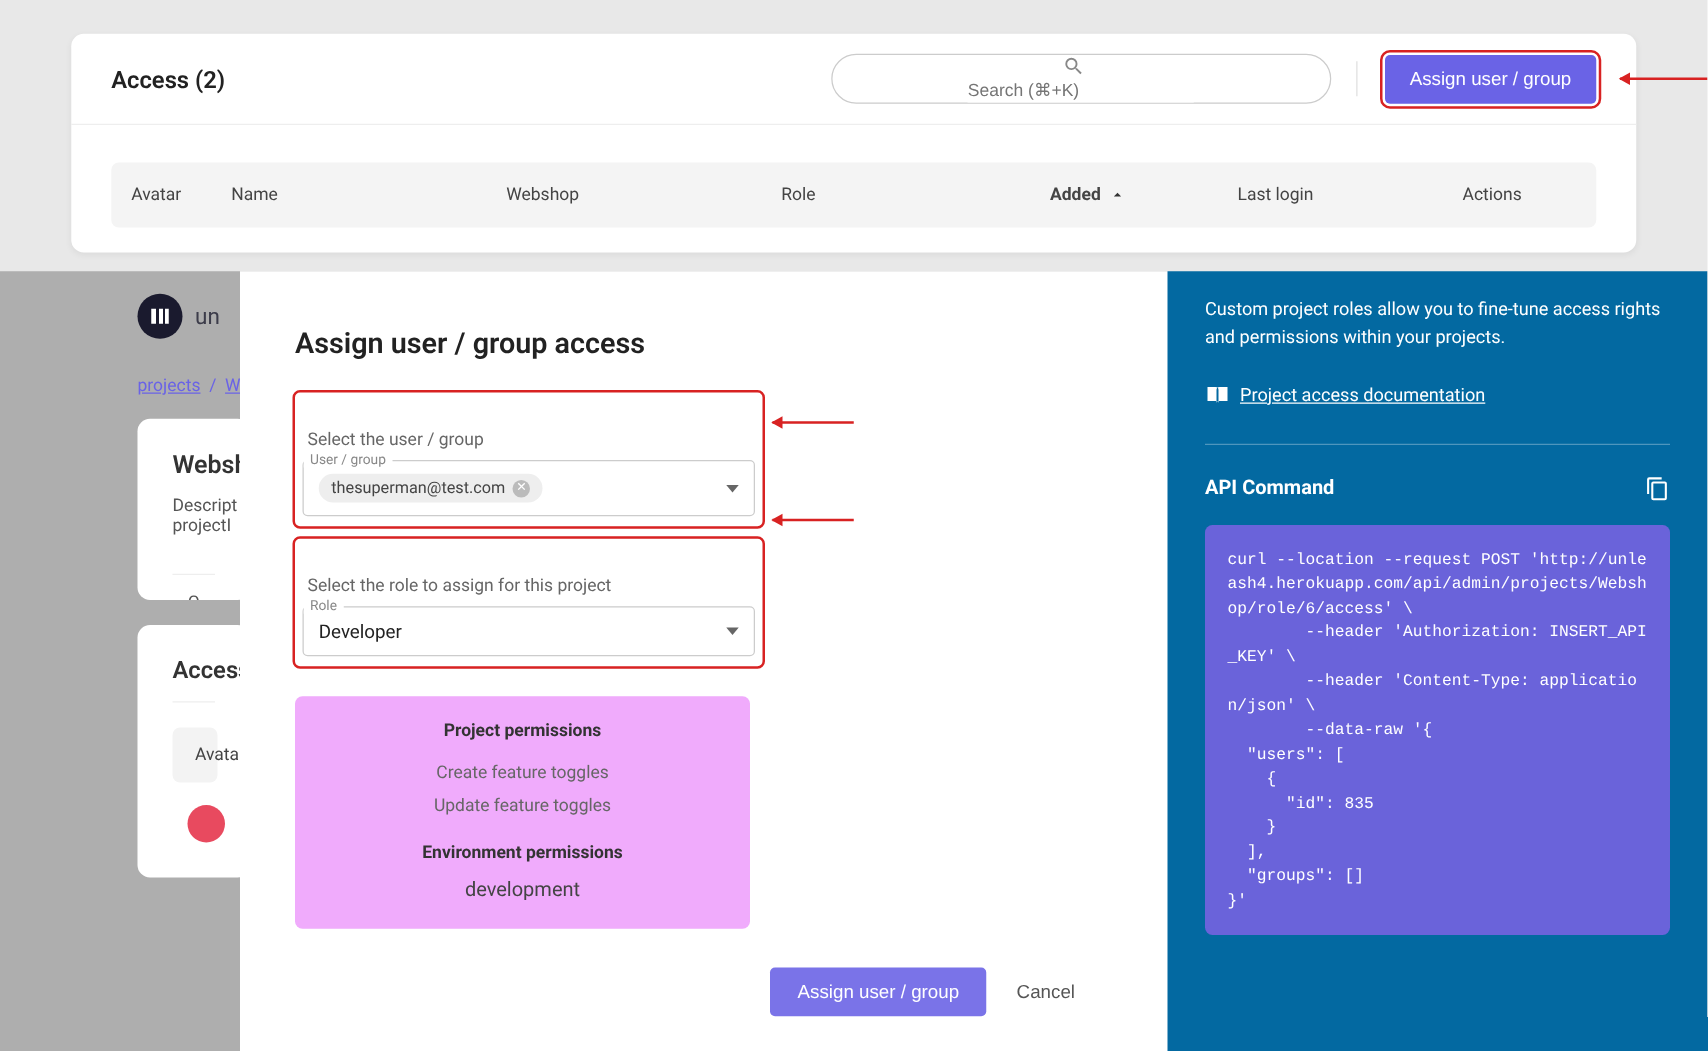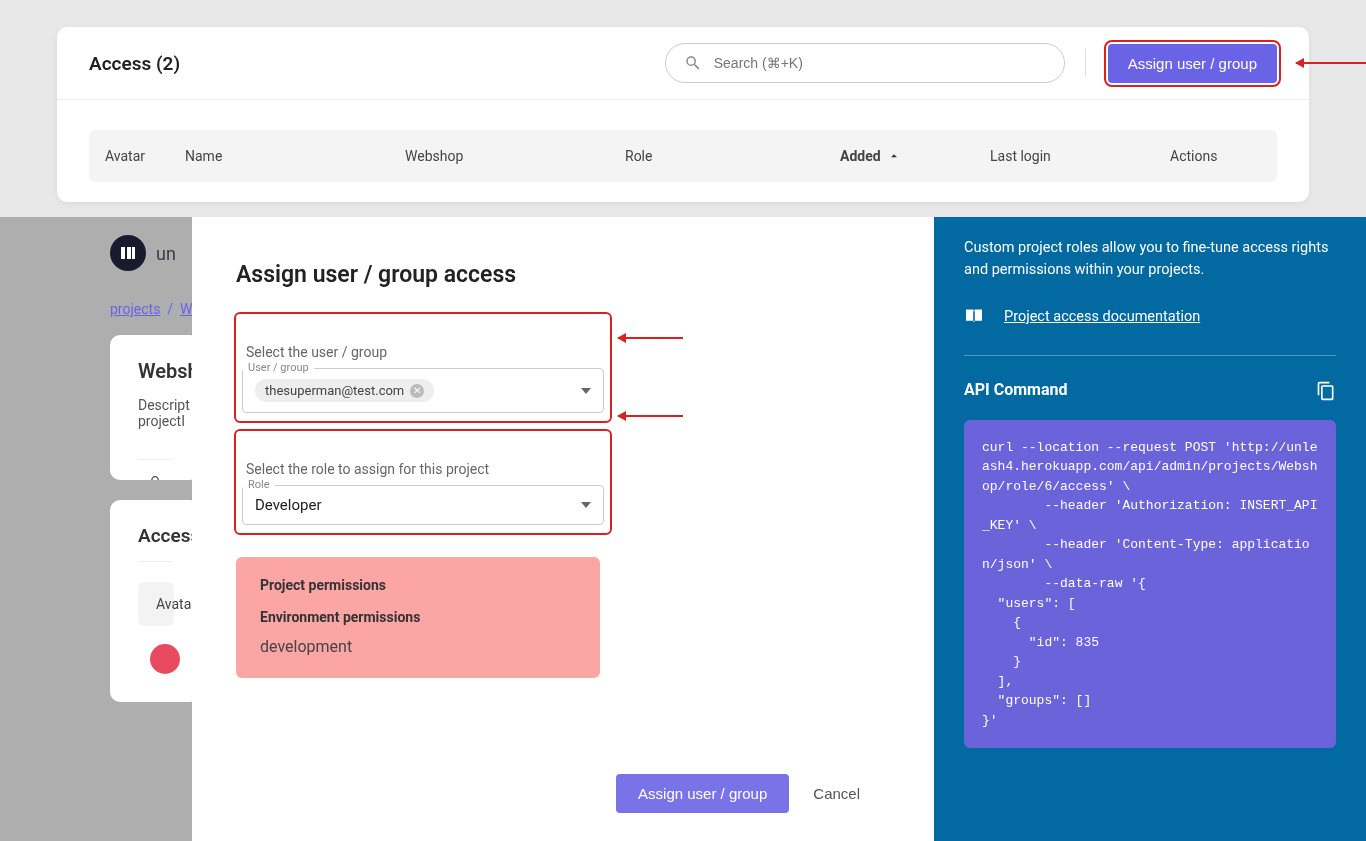--- a/index.html
+++ b/index.html
@@ -39,20 +39,21 @@
 }
 .search-box {
   width: 400px;
   height: 40px;
   border: 1px solid #ccc;
   border-radius: 20px;
   display: flex;
   align-items: center;
   padding: 0 18px;
   margin-right: 20px;
+  flex-direction: column;
 }
 .search-icon-svg { width: 18px; height: 18px; fill: #888; margin-right: 12px; }
 .search-input {
   border: none;
   outline: none;
   font-size: 14px;
   color: #777;
   flex: 1;
 }
 .divider-v { width: 1px; height: 28px; background: #e0e0e0; margin-right: 22px; }
@@ -130,39 +131,39 @@
 .float-label { position: absolute; top: -8px; left: 0; background: #fff; padding: 0 5px; font-size: 11px; color: #888; }
 .chip {
   background: #eee; border-radius: 12px; padding: 4px 10px; font-size: 13px; color: #444;
   display: inline-flex; align-items: center; gap: 6px;
 }
 .chip-x { width: 14px; height: 14px; border-radius: 50%; background: #bbb; display: inline-flex; align-items: center; justify-content: center; color: #fff; font-size: 10px; line-height: 1; }
 .dropdown-caret { margin-left: auto; width: 0; height: 0; border-left: 5px solid transparent; border-right: 5px solid transparent; border-top: 6px solid #666; }
 .role-value { font-size: 15px; color: #222; }
 .highlight-block { outline: 2px solid #d82222; border-radius: 4px; padding: 6px 6px 8px 6px; margin-bottom: 10px; width: 374px; }
 
-.perm-card { background: #fca5a5; border-radius: 6px; padding: 20px 24px; width: 364px; margin-top: 14px; }
+.perm-card { background: #f0abfc; border-radius: 6px; padding: 20px 24px; width: 364px; margin-top: 14px; text-align: center; }
 .perm-title { font-weight: 700; font-size: 14px; margin-bottom: 12px; }
 .perm-list { font-size: 14px; color: #666; line-height: 1.9; }
 .perm-env { color: #444; margin-top: 6px; margin-bottom: 2px; }
 
 .modal-actions { margin-top: auto; display: flex; justify-content: flex-end; gap: 24px; align-items: center; padding-right: 30px; padding-top: 28px; }
 .btn-primary { background: #7a73e8; color: #fff; border: none; border-radius: 4px; padding: 11px 22px; font-size: 15px; cursor: pointer; }
 .btn-link { background: none; border: none; color: #555; font-size: 15px; font-weight: 500; cursor: pointer; }
 
 
 .modal-right {
   width: 432px;
   background: #0369a1;
   color: #fff;
   padding: 20px 30px;
   font-size: 14.5px;
 }
 .helper-text { line-height: 1.55; margin-bottom: 26px; }
-.doc-link { display: flex; align-items: center; gap: 20px; margin-bottom: 30px; }
+.doc-link { display: flex; align-items: center; gap: 8px; margin-bottom: 30px; }
 .doc-link a { color: #fff; text-decoration: underline; }
 .book-icon { width: 20px; height: 16px; fill: #fff; }
 .api-row { display: flex; justify-content: space-between; margin-bottom: 18px; font-weight: 700; font-size: 16px; border-top: 1px solid rgba(255,255,255,0.3); padding-top: 24px;}
 .copy-icon { width: 20px; height: 22px; fill: #fff; }
 .code-block {
   background: #6a63da;
   border-radius: 6px;
   padding: 18px;
   font-family: "Courier New", monospace;
   font-size: 13px;
@@ -265,20 +266,24 @@
       <div class="section-label">Select the role to assign for this project</div>
       <div class="field-wrap">
         <span class="float-label">Role</span>
         <span class="role-value">Developer</span>
         <span class="dropdown-caret"></span>
       </div>
     </div>
 
     <div class="perm-card">
       <div class="perm-title">Project permissions</div>
+      <div class="perm-list">
+        <div>Create feature toggles</div>
+        <div>Update feature toggles</div>
+      </div>
       <div class="perm-title" style="margin-top:16px;">Environment permissions</div>
       <div class="perm-env">development</div>
     </div>
 
     <div class="modal-actions">
       <button class="btn-primary">Assign user / group</button>
       <button class="btn-link">Cancel</button>
     </div>
   </div>
 

